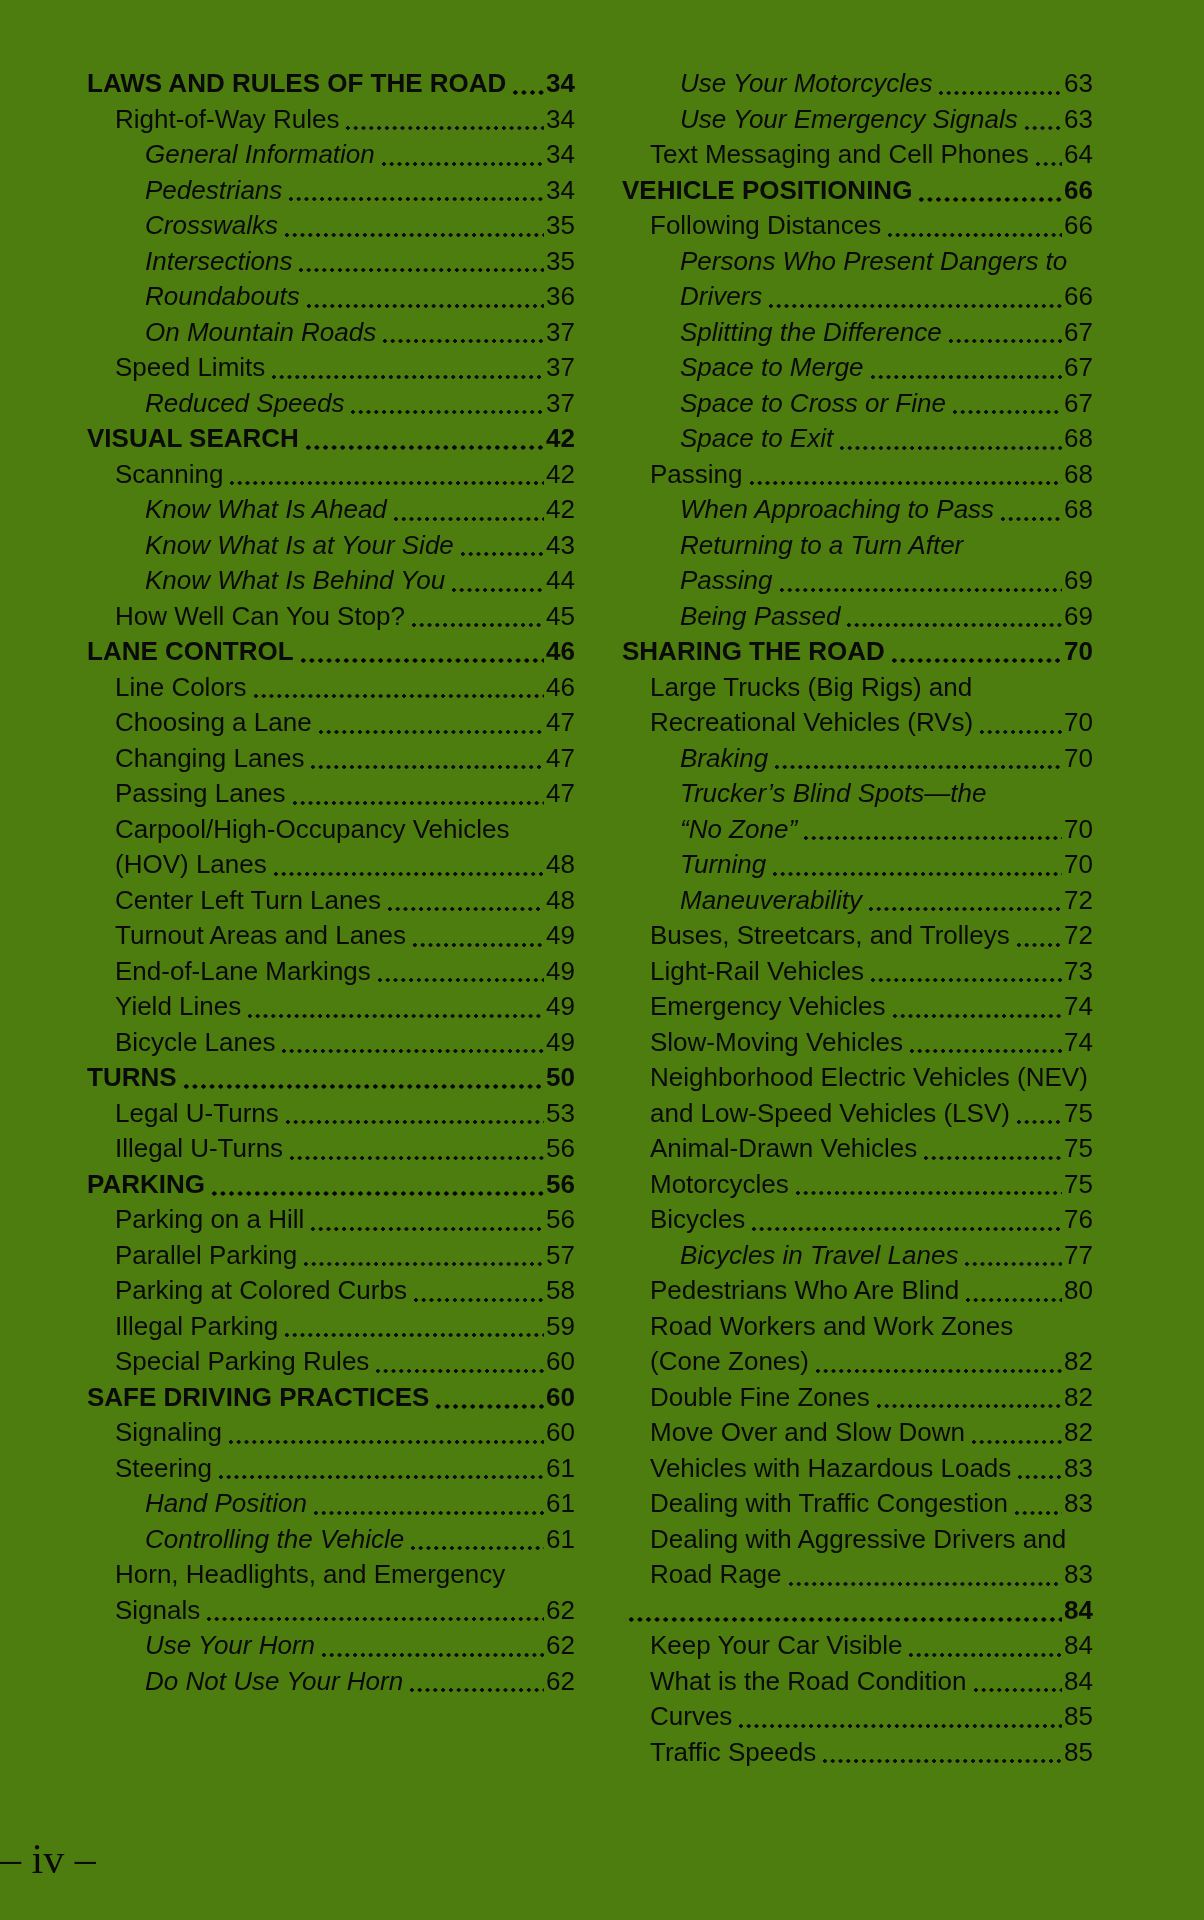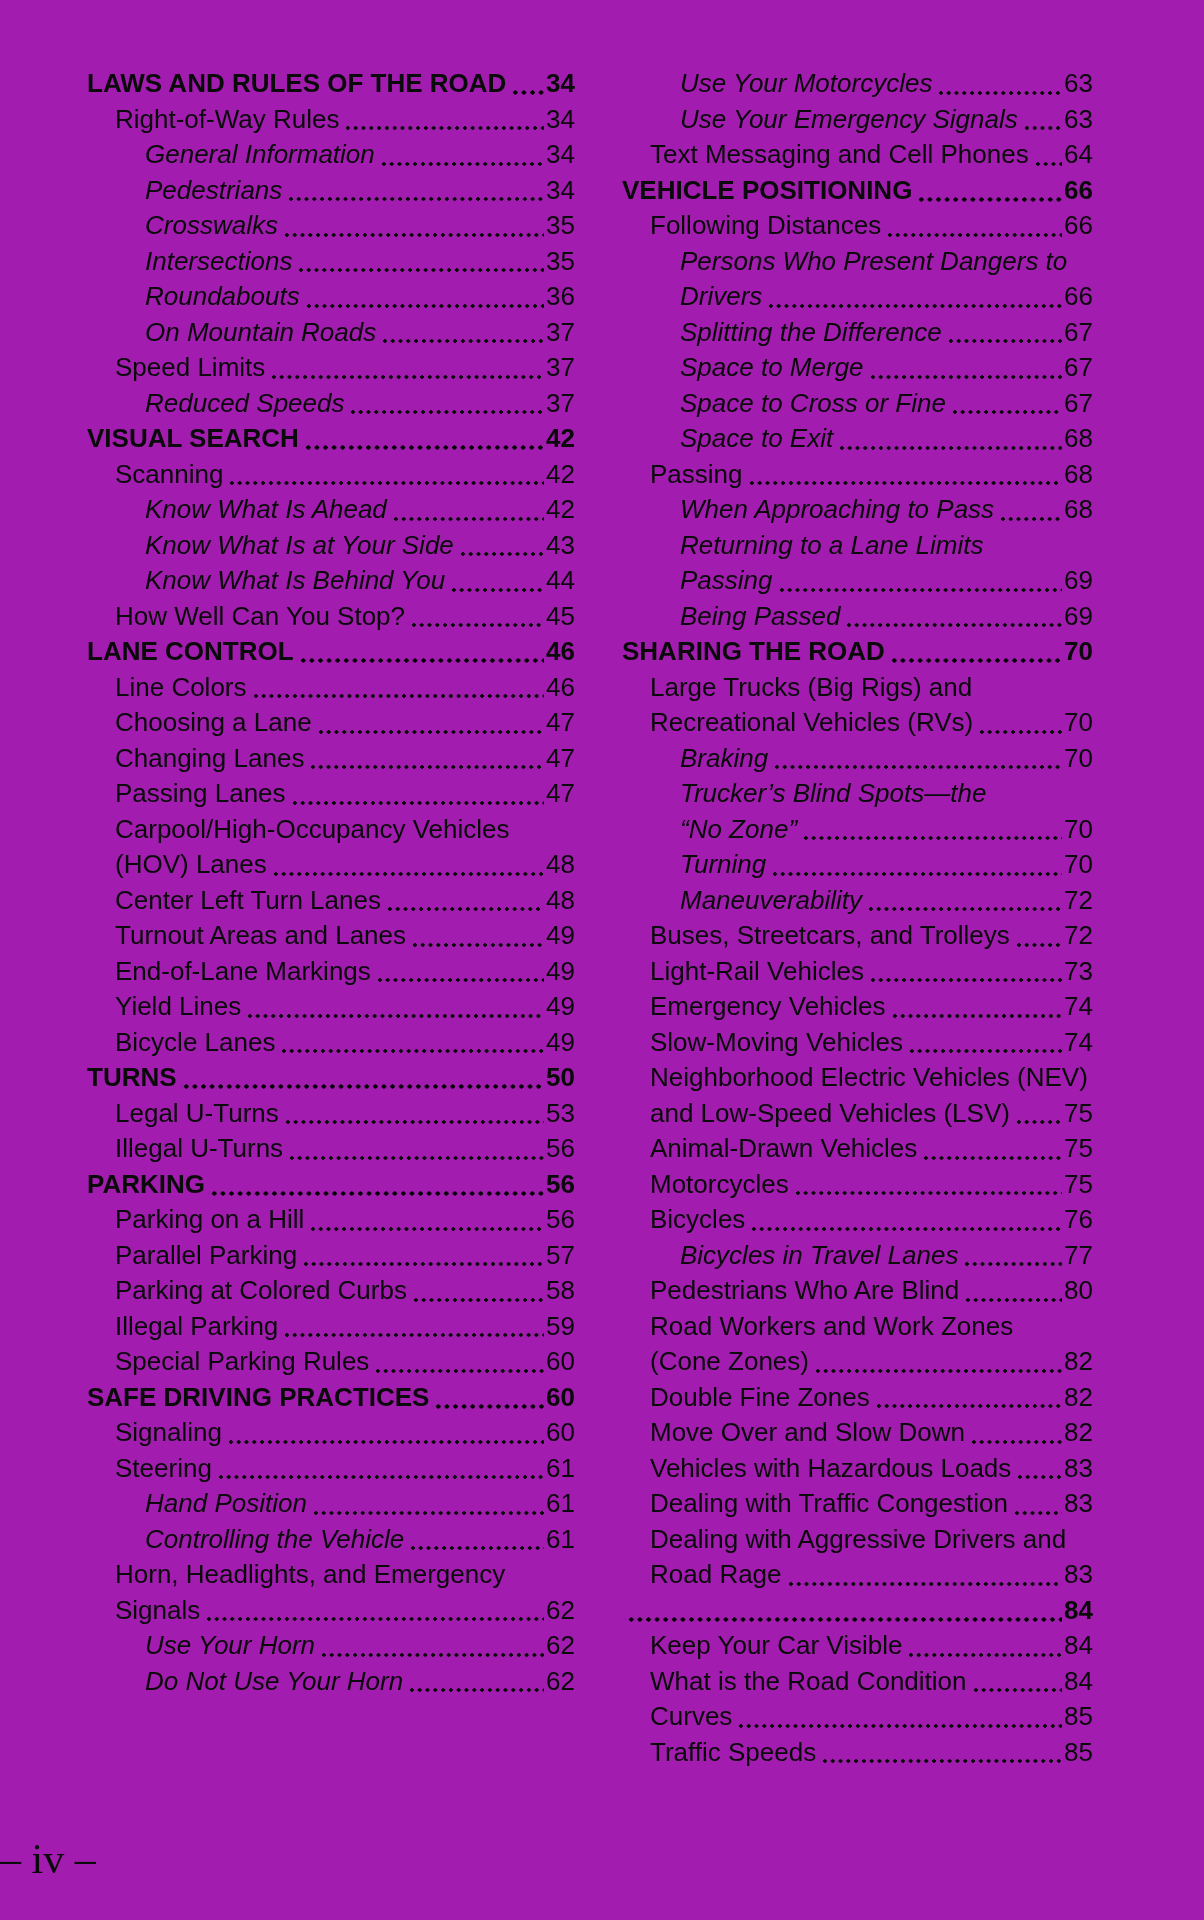--- a/index.html
+++ b/index.html
@@ -1,20 +1,20 @@
 <!DOCTYPE html>
 <html><head>
 <meta charset="utf-8">
 <style>
   html, body { margin: 0; padding: 0; background: #ffffff; }
   .page {
     position: relative;
     width: 1204px;
     height: 1920px;
-    background: #a21caf;
+    background: #4d7c0f;
     overflow: hidden;
     font-family: "Liberation Sans", "DejaVu Sans", sans-serif;
     font-size: 26px;
     line-height: 35.5px;
     color: #0a0a0a;
   }
   .columns {
     position: absolute;
     top: 66px;
     left: 87px;
@@ -458,21 +458,21 @@
           </div>
         </div>
         <div class="entry level2">
           <div class="tocline">
             <span class="label">When Approaching to Pass</span>
             <span class="leader"></span>
             <span class="pagenum">68</span>
           </div>
         </div>
         <div class="entry level2">
-          <div class="contline"><span class="label">Returning to a Lane Limits</span></div>
+          <div class="contline"><span class="label">Returning to a Turn After</span></div>
           <div class="tocline">
             <span class="label">Passing</span>
             <span class="leader"></span>
             <span class="pagenum">69</span>
           </div>
         </div>
         <div class="entry level2">
           <div class="tocline">
             <span class="label">Being Passed</span>
             <span class="leader"></span>

